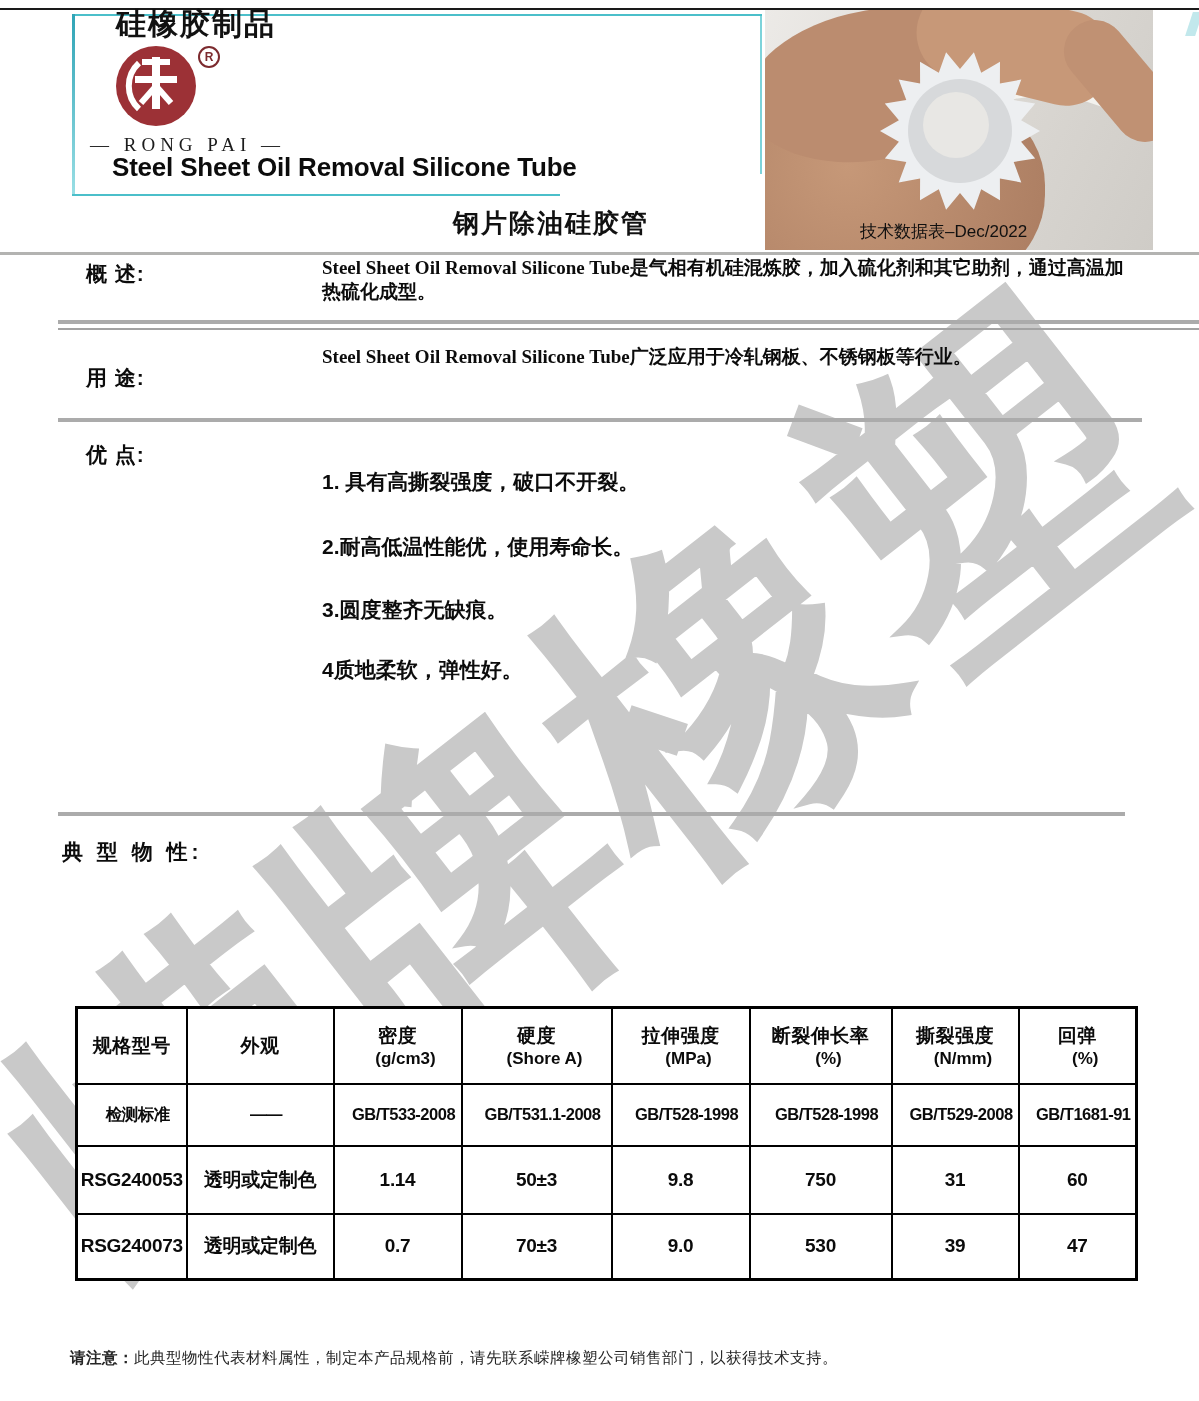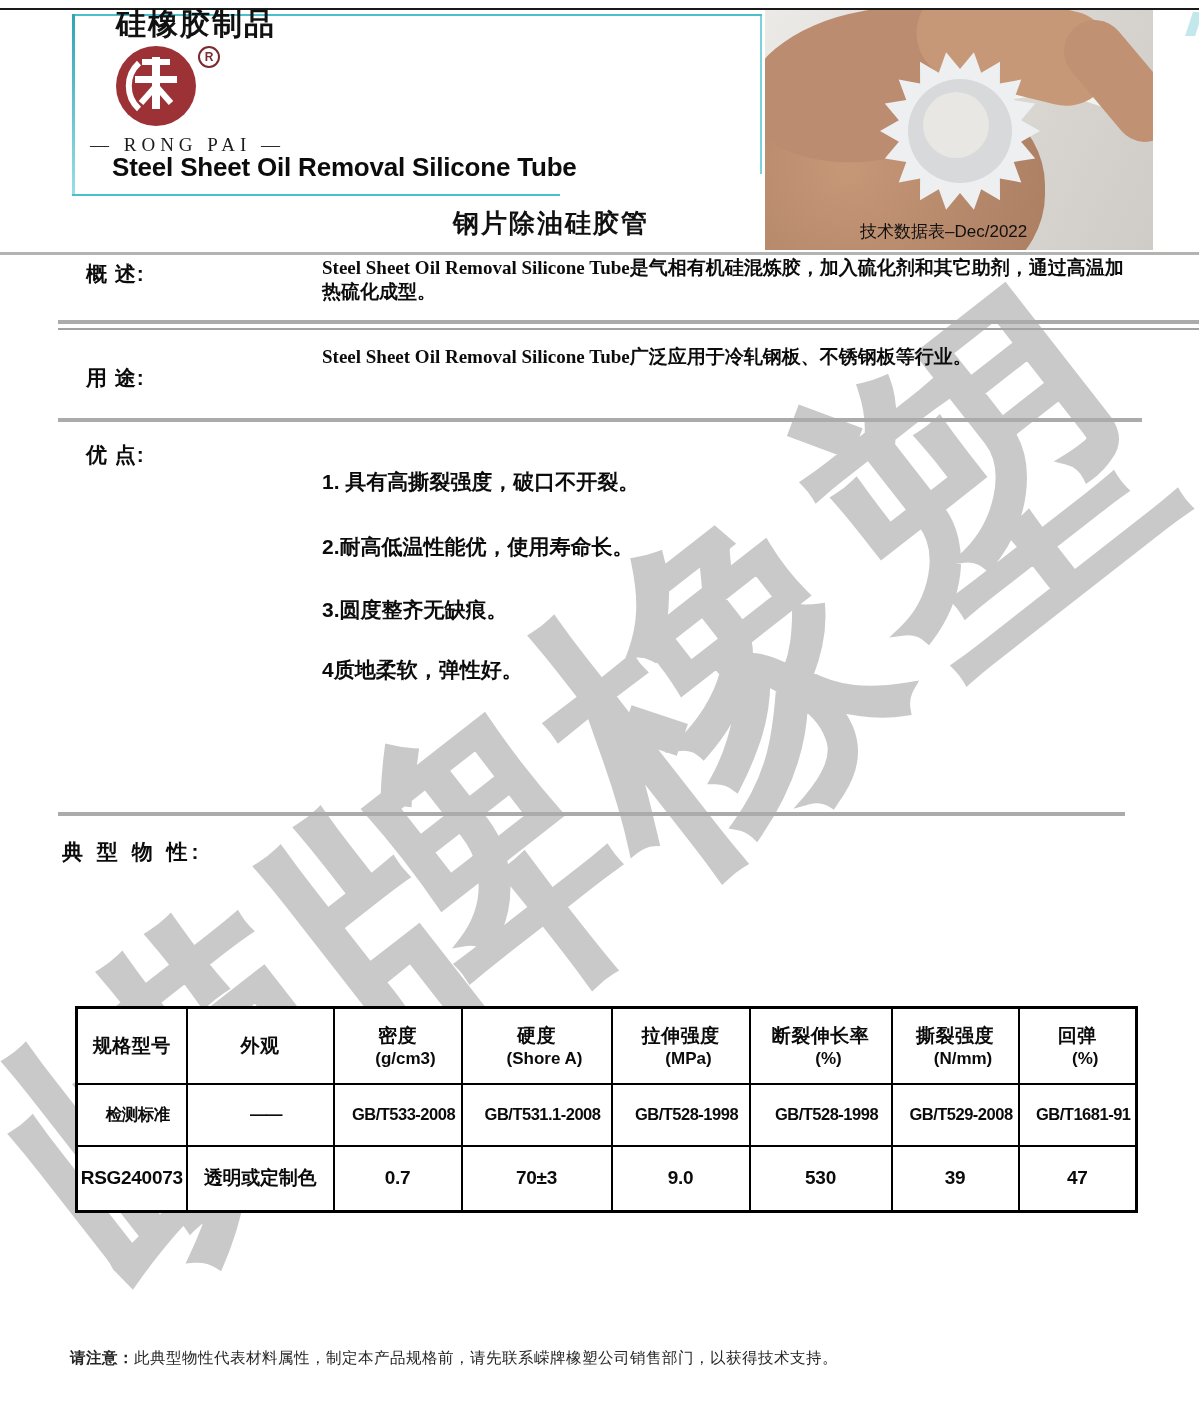--- a/index.html
+++ b/index.html
@@ -201,20 +201,30 @@
     <tr class="r1">
       <td>检测标准</td>
       <td>——</td>
       <td>GB/T533-2008</td>
       <td>GB/T531.1-2008</td>
       <td>GB/T528-1998</td>
       <td>GB/T528-1998</td>
       <td>GB/T529-2008</td>
       <td>GB/T1681-91</td>
     </tr>
+    <tr class="r2">
+      <td>RSG240053</td>
+      <td>透明或定制色</td>
+      <td>1.14</td>
+      <td>50±3</td>
+      <td>9.8</td>
+      <td>750</td>
+      <td>31</td>
+      <td>60</td>
+    </tr>
     <tr class="r3">
       <td>RSG240073</td>
       <td>透明或定制色</td>
       <td>0.7</td>
       <td>70±3</td>
       <td>9.0</td>
       <td>530</td>
       <td>39</td>
       <td>47</td>
     </tr>

